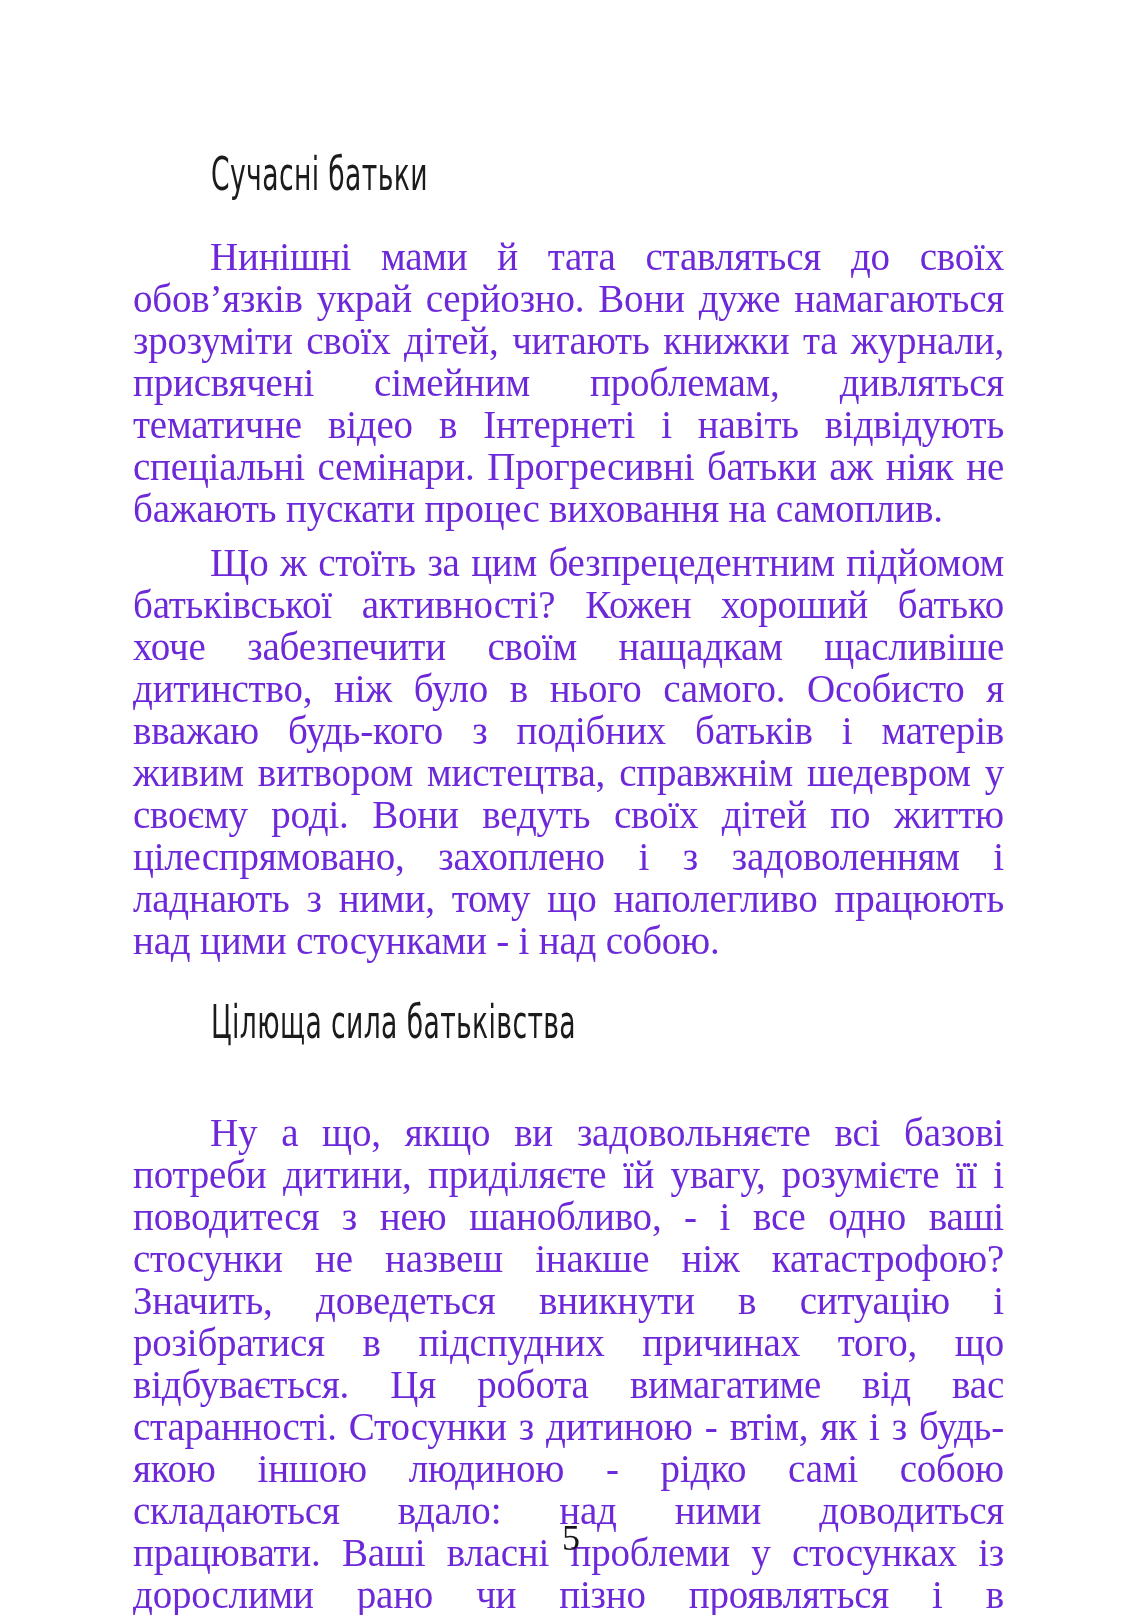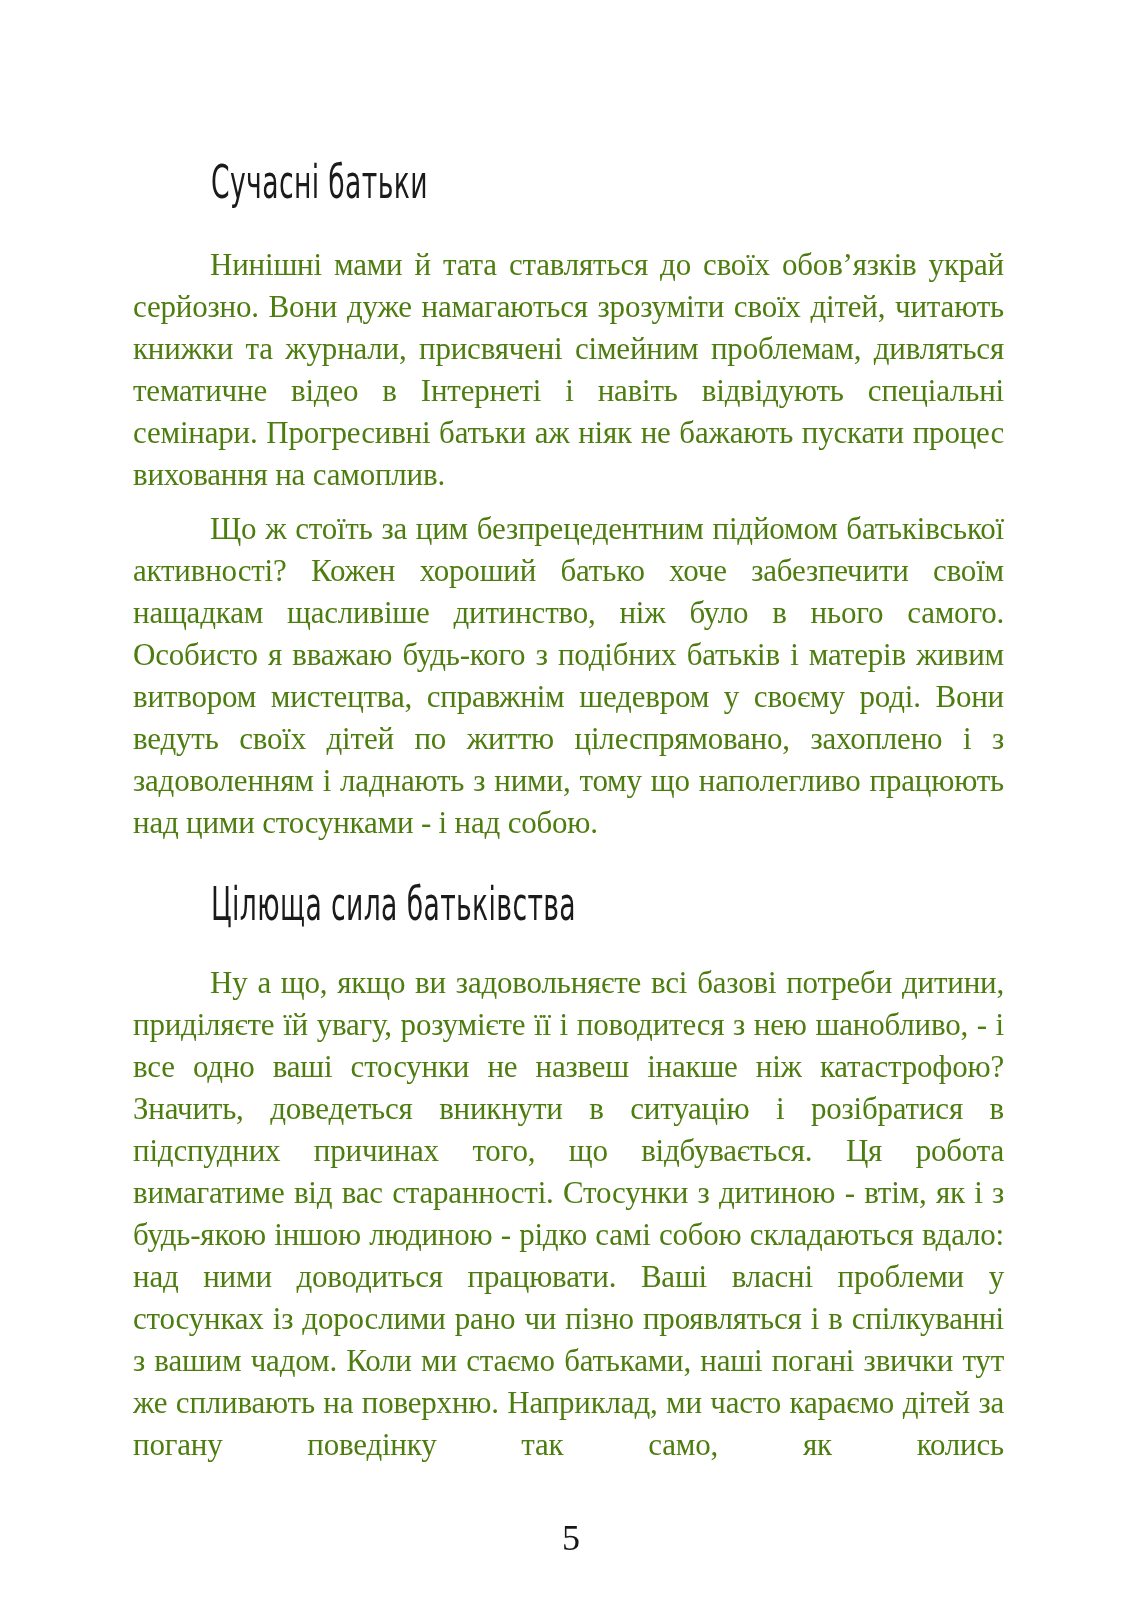--- a/index.html
+++ b/index.html
@@ -7,53 +7,53 @@
     padding: 0;
     background: #ffffff;
   }
   .page {
     position: relative;
     width: 1142px;
     height: 1615px;
     margin: 0 auto;
     background: #ffffff;
     box-sizing: border-box;
-    padding: 12px 138px 0 133px;
+    padding: 4px 138px 0 133px;
     overflow: hidden;
     color: #111111;
   }
   
   .heading-row {
     height: 42px;
     margin-left: 78px;
   }
   .heading-row.first  { margin-top: 156px; margin-bottom: 34px; }
-  .heading-row.second { margin-top: 46px;  margin-bottom: 30px; }
+  .heading-row.second { margin-top: 46px;  margin-bottom: 62px; }
   .heading-text {
     display: inline-block;
     font-family: "DejaVu Sans", sans-serif;
     font-weight: 400;
     font-size: 36px;
     line-height: 42px;
     letter-spacing: 0.5px;
     color: #1b1b1b;
     transform: scale(0.74, 1.28);
     transform-origin: 0 100%;
     white-space: nowrap;
   }
   
   .para {
     font-family: "Liberation Serif", "DejaVu Serif", serif;
-    font-size: 31px;
+    font-size: 39px;
     line-height: 42px;
     letter-spacing: -0.2px;
     text-align: justify;
     text-indent: 77px;
     margin: 0 0 12px 0;
-    color: #4d7c0f;
+    color: #6d28d9;
   }
   
   .para.continues {
     text-align-last: justify;
     margin-bottom: 12px;
   }
   .page-number {
     position: absolute;
     top: 1520px;
     left: 0;

